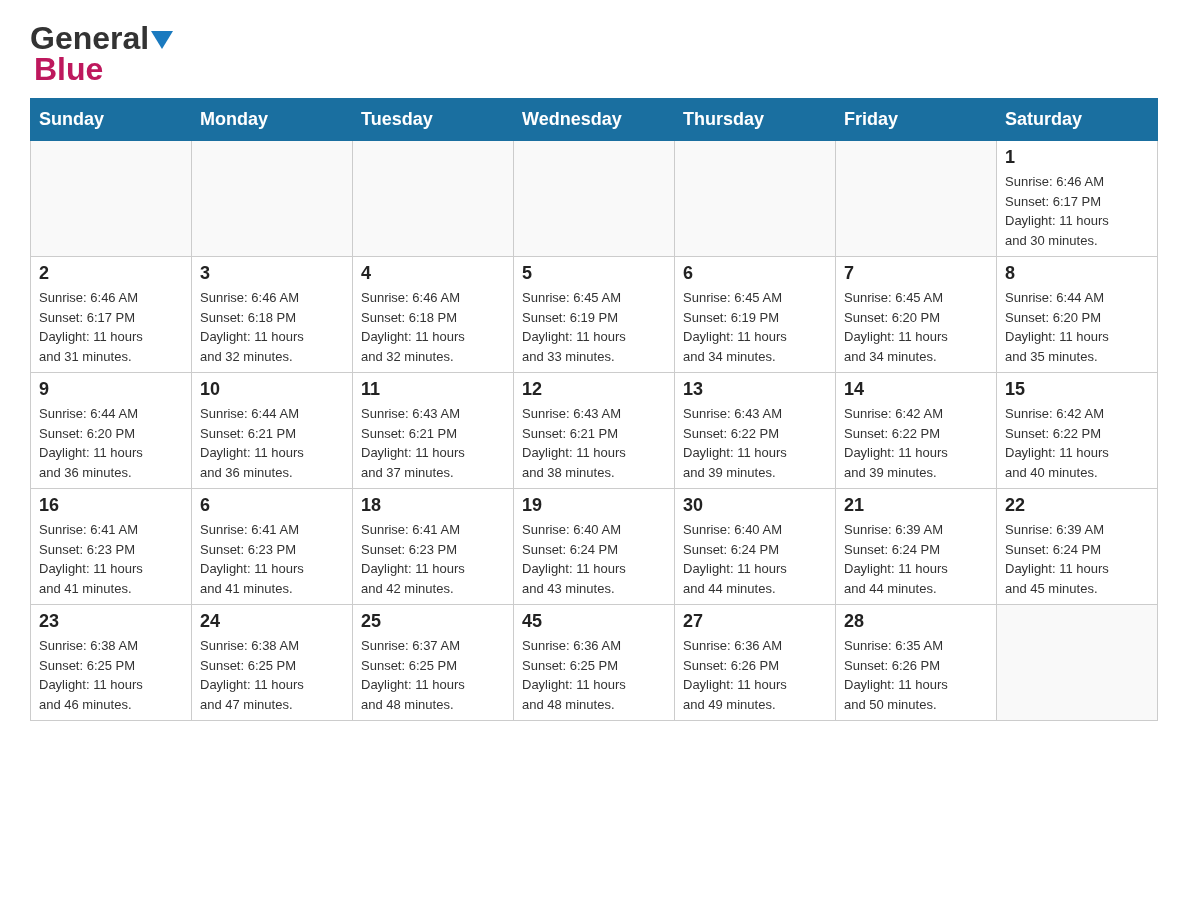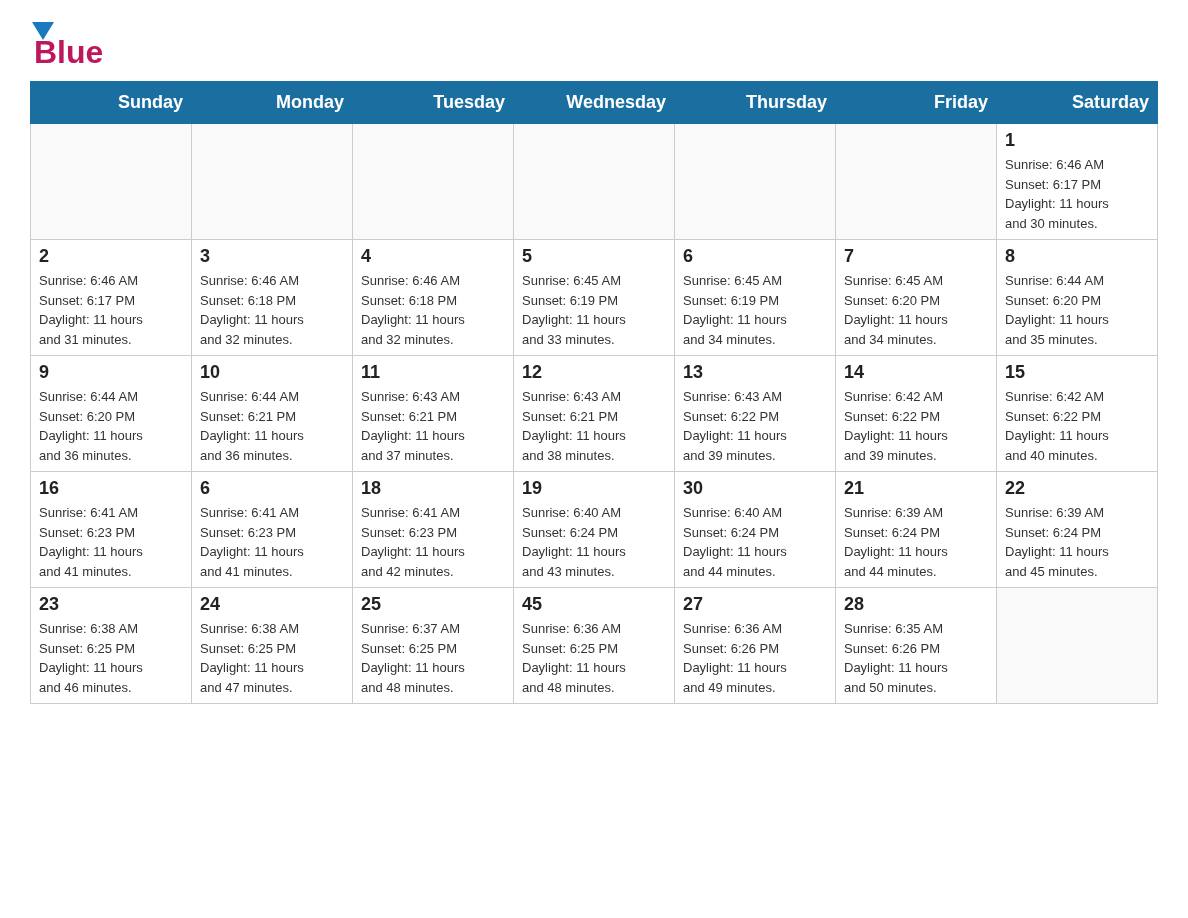--- a/index.html
+++ b/index.html
@@ -40,21 +40,21 @@
       width: 100%;
       border-collapse: collapse;
       margin-top: 10px;
     }
     .calendar thead th {
       background-color: #1a6fa0;
       color: #fff;
       font-size: 18px;
       font-weight: bold;
       padding: 10px 8px;
-      text-align: right;
+      text-align: left;
       border: 1px solid #1a6fa0;
     }
     .calendar tbody td {
       border: 1px solid #ccc;
       vertical-align: top;
       padding: 6px 8px;
       width: 14.28%;
       min-height: 100px;
     }
     .day-number {
@@ -75,20 +75,21 @@
     .row-divider td {
       border-top: 2px solid #1a6fa0;
     }
   </style>
 </head>
 <body>
 
 <div class="header">
   <div class="logo">
     <div style="display:flex; align-items:center;">
+      <span style="font-size:32px; font-weight:bold; color:#333;">General</span>
       <svg width="22" height="18" viewBox="0 0 22 18" style="margin-left:2px; margin-top:2px;">
         <polygon points="0,0 22,0 11,18" fill="#1a7abf"></polygon>
       </svg>
     </div>
     <span style="font-size:32px; font-weight:bold; color:#be185d; margin-top:-6px; margin-left:4px;">Blue</span>
   </div>
   <div class="title-section">
     <h1></h1>
     <h2></h2>
   </div>

